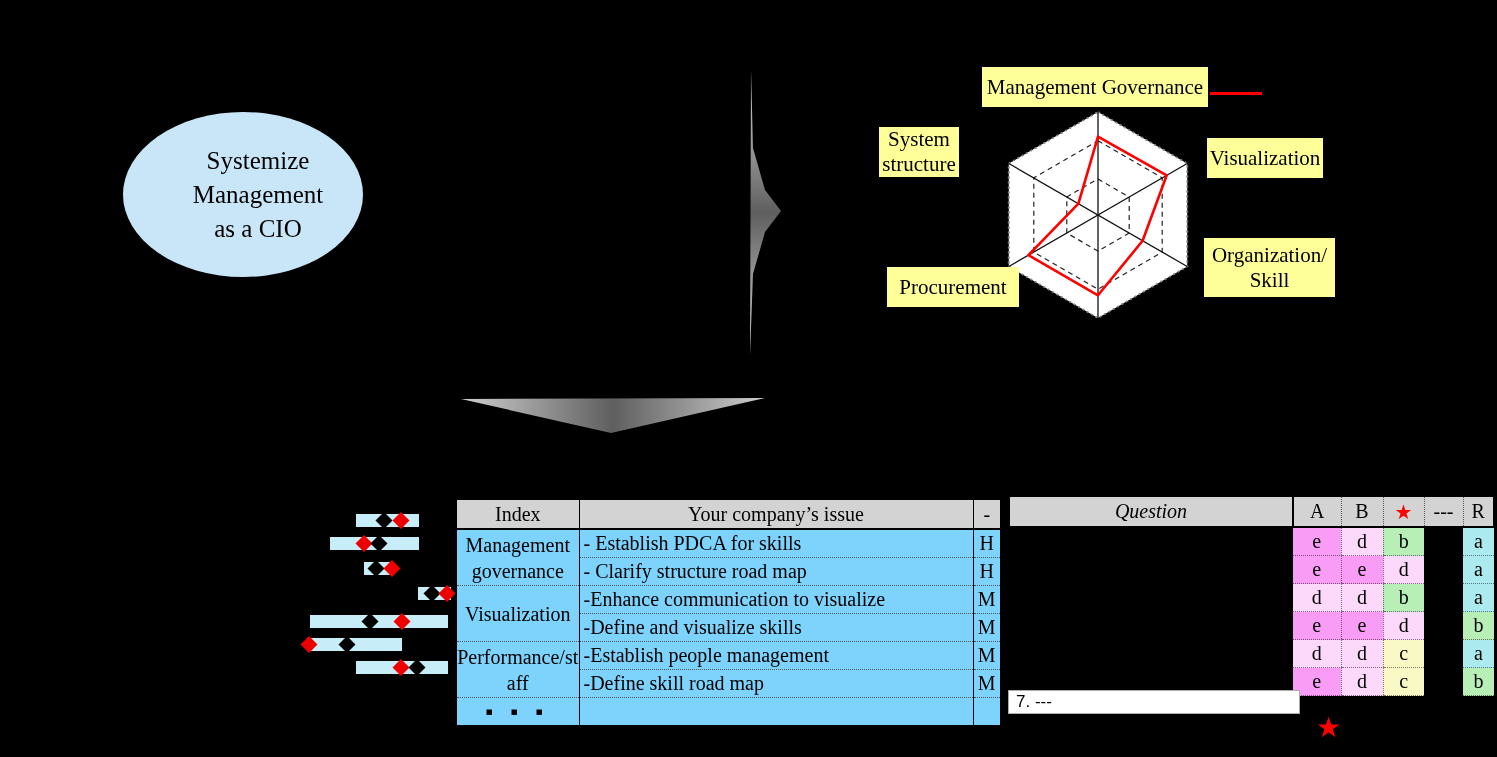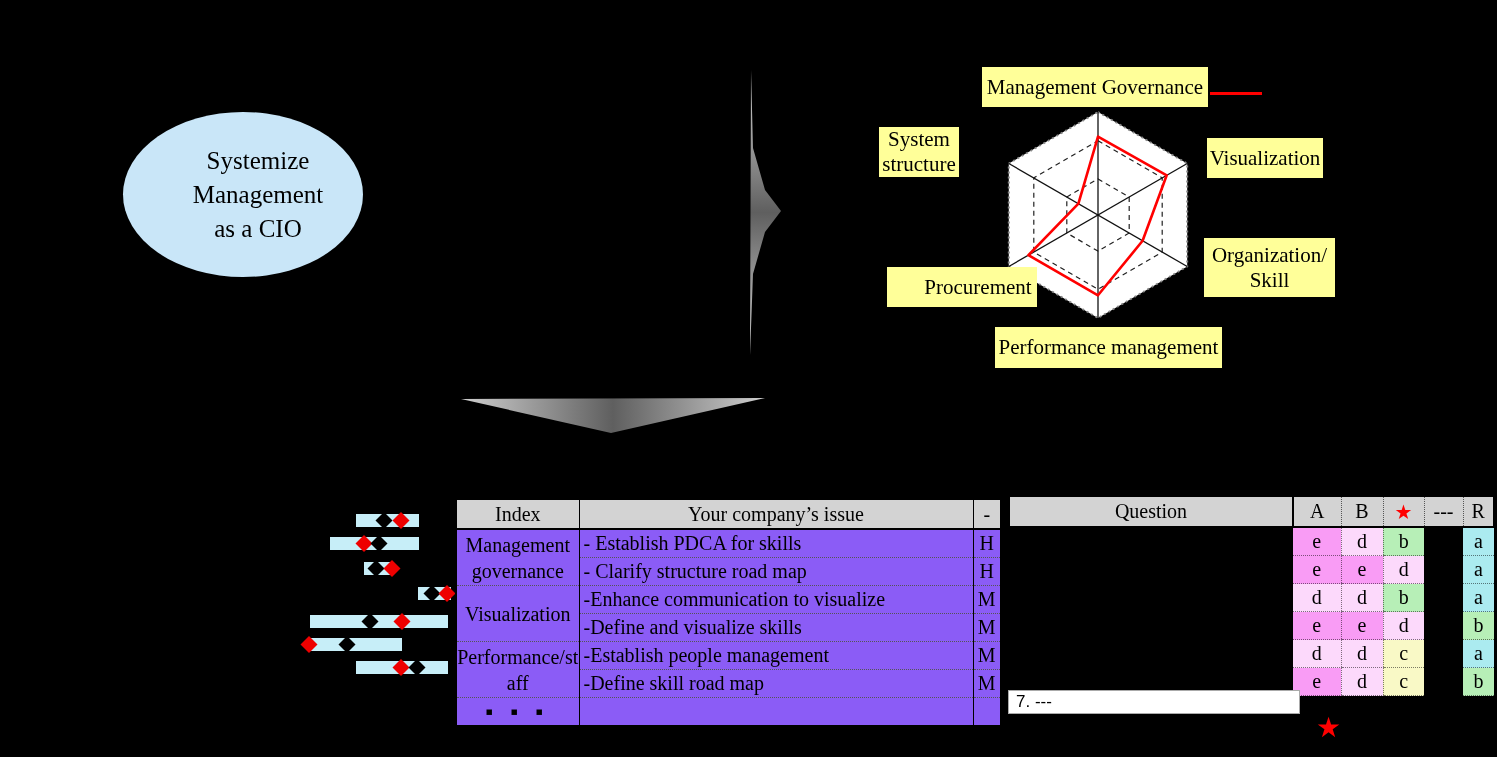--- a/index.html
+++ b/index.html
@@ -14,41 +14,41 @@
   .ellipse span{white-space:pre-line;font-size:25px;line-height:34px;margin-left:30px;}
 
   
   .rlabel{position:absolute;background:#FFFF99;color:#000;display:flex;align-items:center;
           justify-content:center;text-align:center;font-size:21px;}
   .rlabel span{white-space:pre-line;line-height:25px;}
   #lbl-mg{left:982px;top:67px;width:226px;height:40px;}
   #lbl-sys{left:879px;top:127px;width:80px;height:50px;}
   #lbl-vis{left:1207px;top:138px;width:116px;height:40px;}
   #lbl-org{left:1204px;top:238px;width:131px;height:59px;}
-  #lbl-proc{left:887px;top:267px;width:118px;height:40px;padding-left:32px;}
+  #lbl-proc{left:887px;top:267px;width:132px;height:40px;}
   #lbl-perf{left:995px;top:327px;width:227px;height:41px;}
   .legend-line{position:absolute;left:1210px;top:92px;width:52px;height:3px;background:#FF0000;}
 
   
   table{border-collapse:collapse;table-layout:fixed;}
-  .ltable{position:absolute;left:455px;top:498px;width:545px;background:#8b5cf6;
+  .ltable{position:absolute;left:455px;top:498px;width:545px;background:#7dd3fc;
           border:2px solid #000;font-size:20px;}
   .ltable th{background:#D3D3D3;font-weight:normal;height:26px;border-bottom:2px solid #000;}
   .ltable th + th{border-left:1.5px solid #000;}
   .ltable td{height:27px;padding:0;}
   .ltable td.iss{border-left:1.5px solid #000;text-align:left;padding-left:4px;}
   .ltable td.lvl{border-left:1.5px solid #000;text-align:center;}
   .ltable td.idx{text-align:center;vertical-align:middle;overflow-wrap:anywhere;line-height:26px;}
   .ltable td.bt{border-top:1.2px dotted #555;}
   .ltable td.dotsq{font-family:"DejaVu Sans",sans-serif;font-size:11px;letter-spacing:7px;height:24px;}
 
   
   .qtable{position:absolute;left:1008px;top:495px;width:485px;font-size:20px;}
   .qtable th{background:#D3D3D3;font-weight:normal;height:27px;}
-  .qtable th.qh{border:2px solid #000;}
+  .qtable th.qh{border:2px solid #000;font-style:italic;}
   .qtable th.ah{border-top:2px solid #000;border-bottom:2px solid #000;}
   .qtable th.ah.first{border-left:2px solid #000;}
   .qtable th.ah.last{border-right:2px solid #000;}
   .qtable th.ah + th.ah{border-left:1.5px dotted #555;}
   .qtable th.star{color:#FF0000;}
   .qtable td{height:27px;padding:0;text-align:center;}
   .qtable td.vc{border-bottom:1.5px dotted rgba(0,0,0,0.5);}
   .qtable td.vl{border-left:1.5px dotted rgba(0,0,0,0.5);}
   .qtable td.qc,.qtable td.dc{background:transparent;border:none;}
   .qtable td.qbot{border-bottom:1.5px dotted #999;}
@@ -122,23 +122,20 @@
   <div class="rlabel" id="lbl-mg">
       <span>Management Governance</span>
     </div>
   <div class="rlabel" id="lbl-vis">
       <span>Visualization</span>
     </div>
   <div class="rlabel" id="lbl-org">
       <span>Organization/
 Skill</span>
     </div>
-  <div class="rlabel" id="lbl-perf">
-      <span>Performance management</span>
-    </div>
   <div class="rlabel" id="lbl-proc">
       <span>Procurement</span>
     </div>
   <div class="rlabel" id="lbl-sys">
       <span>System
 structure</span>
     </div>
   <div class="legend-line"></div>
 
   <table class="ltable">

